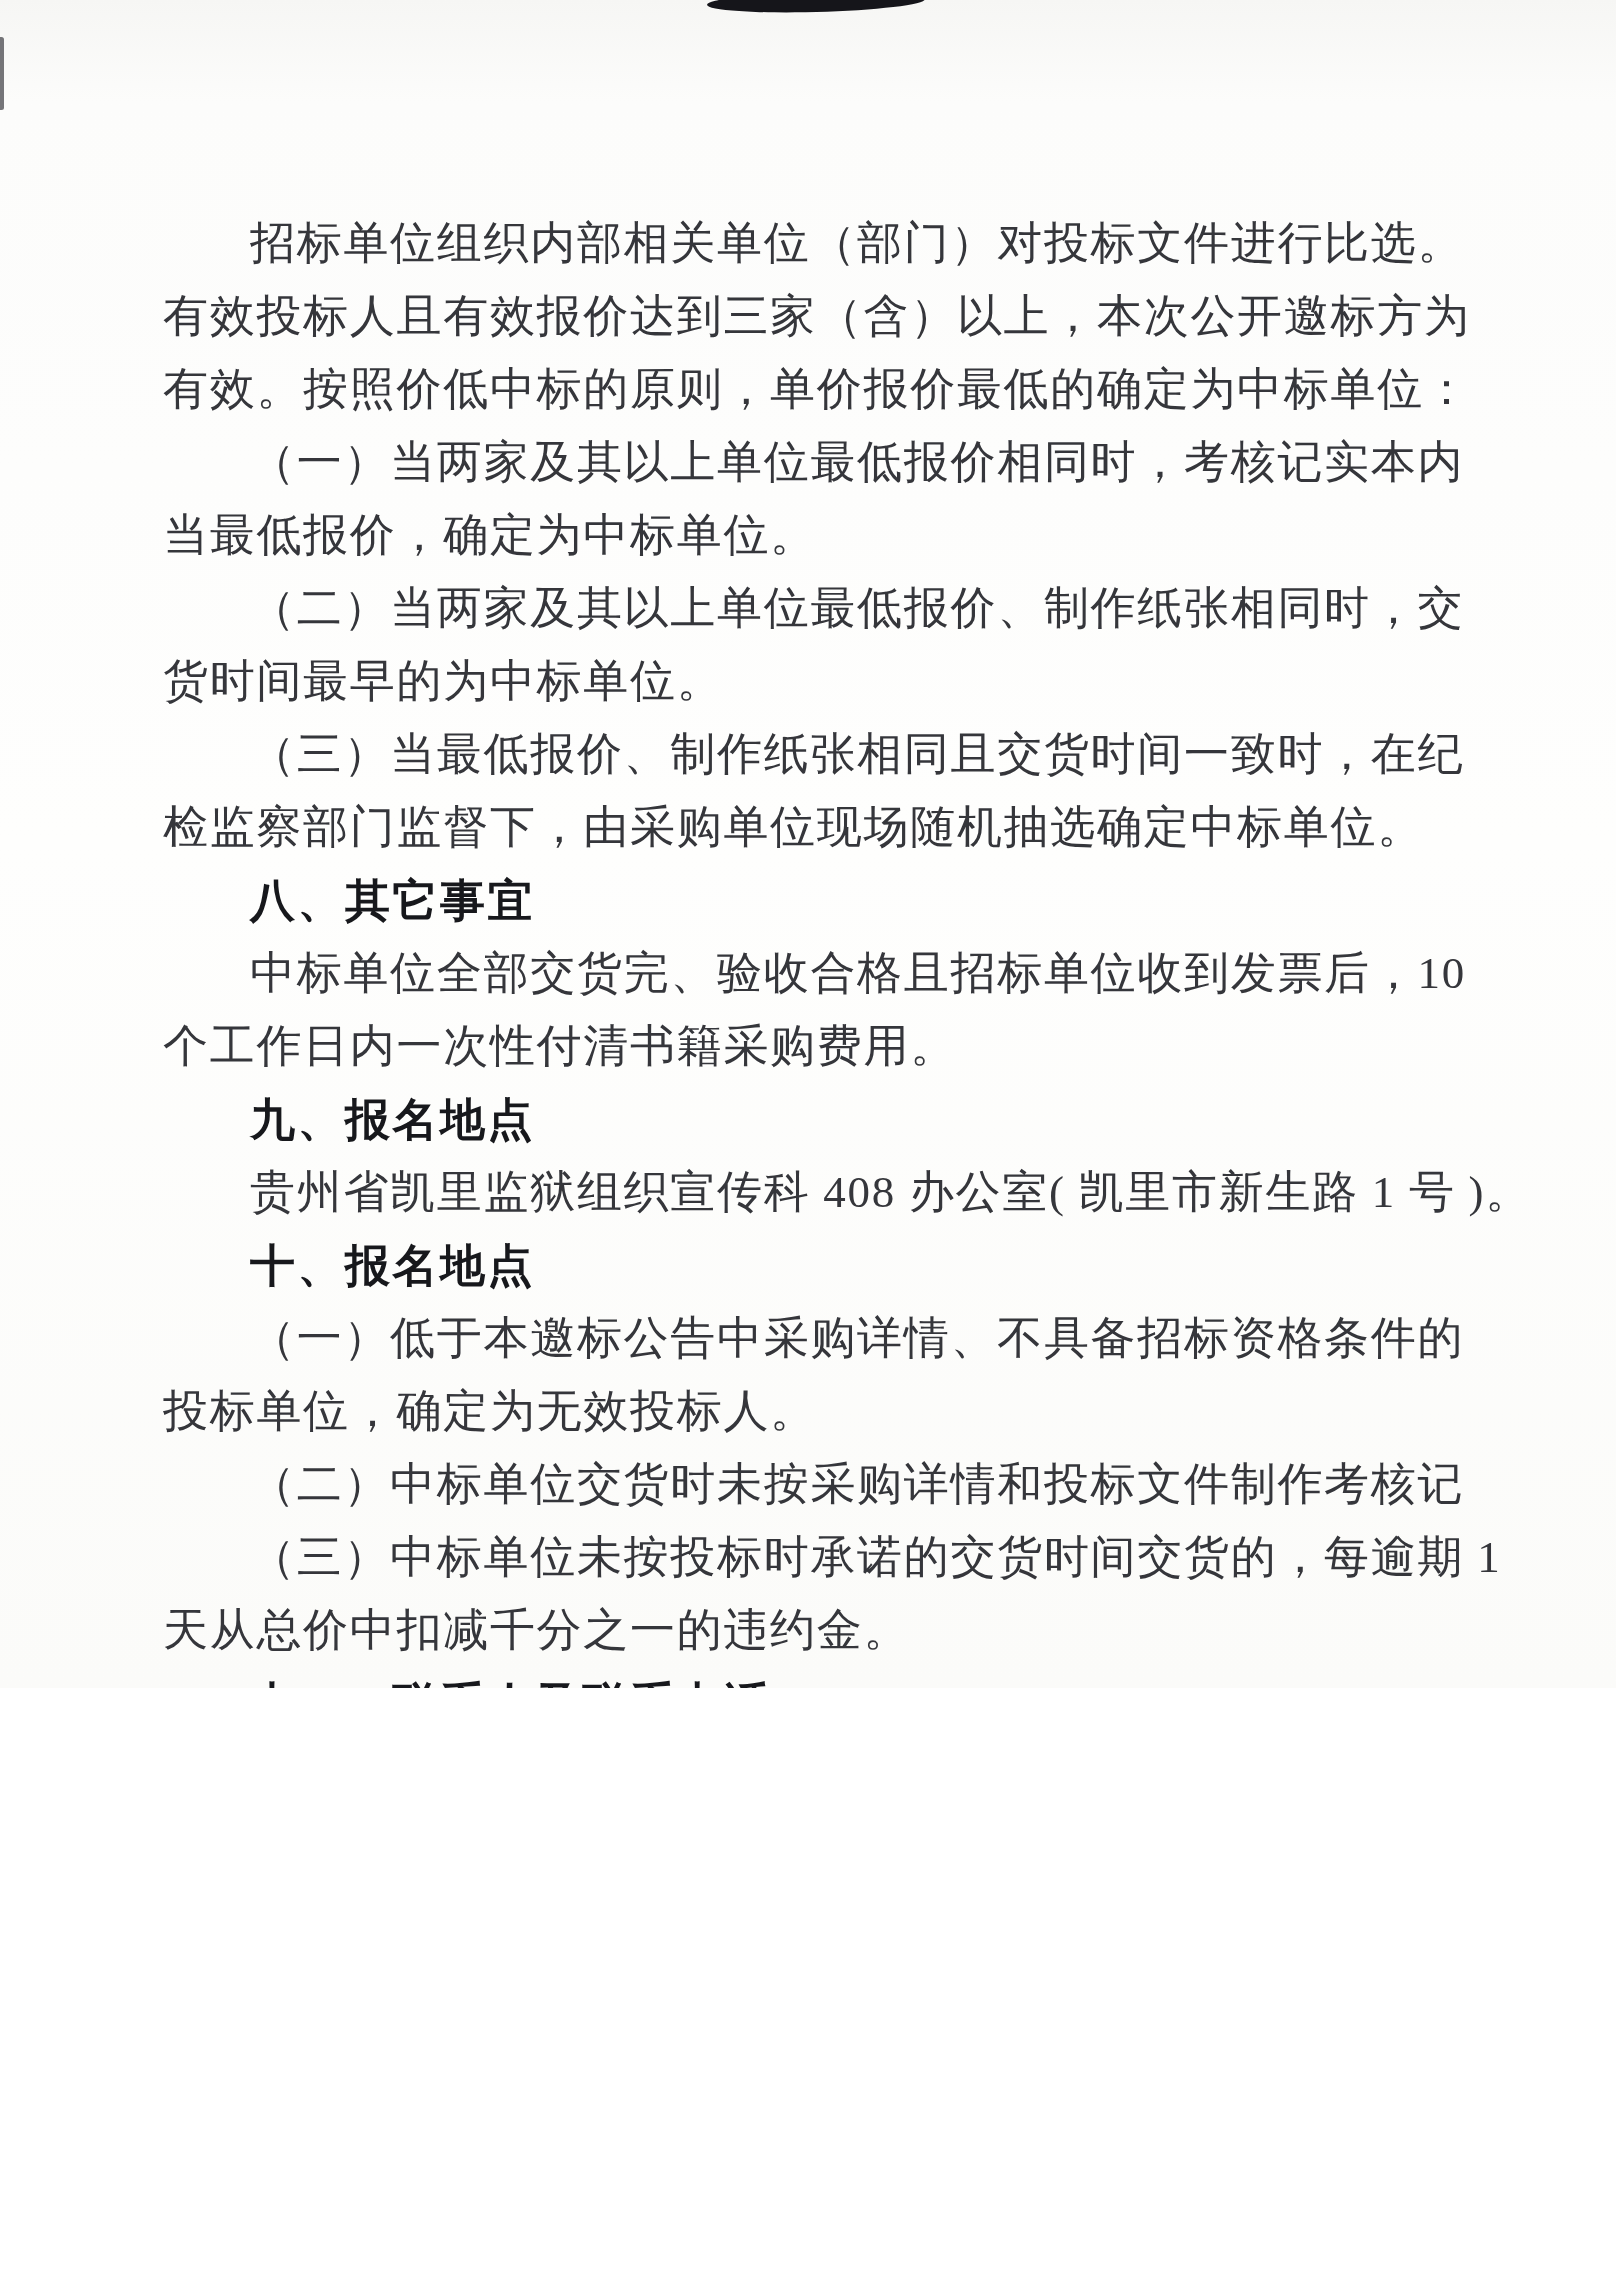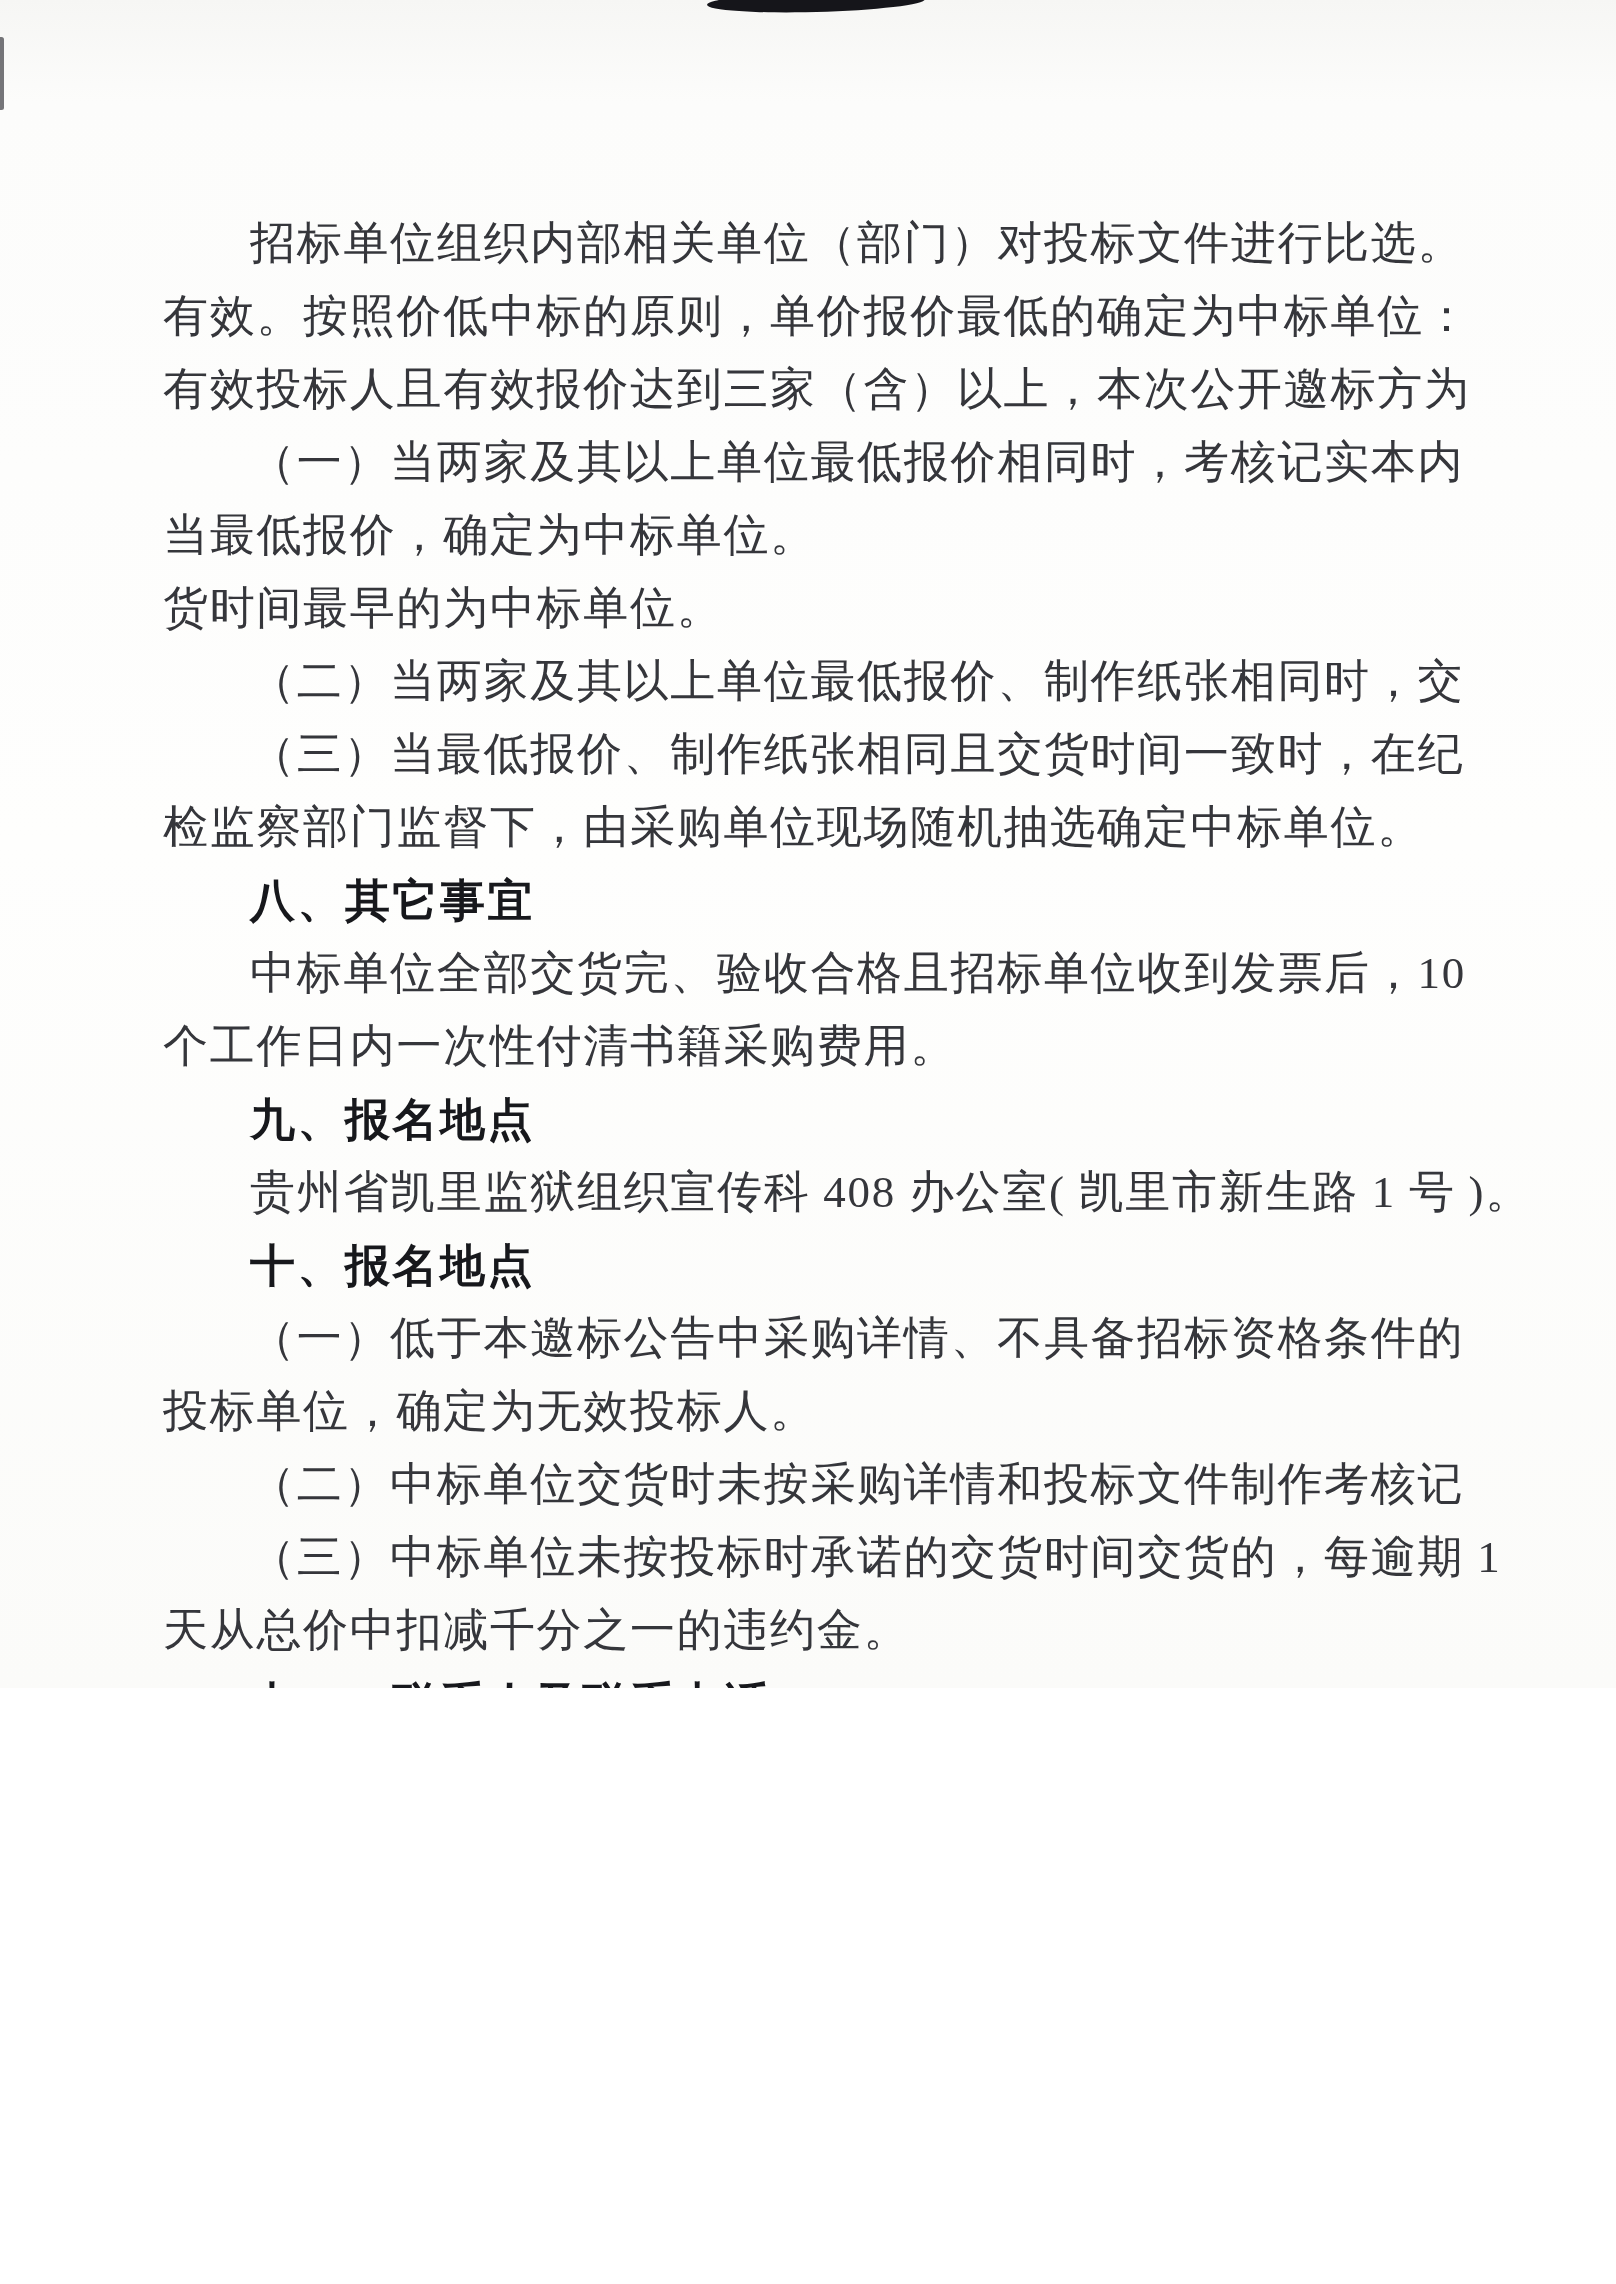--- a/index.html
+++ b/index.html
@@ -45,26 +45,26 @@
 </head>
 <body>
 
 <div class="page">
 
   <div class="artifact-wedge"></div>
   <div class="artifact-edge"></div>
 
   <div class="content">
       <div class="line body indent">招标单位组织内部相关单位（部门）对投标文件进行比选。</div>
+      <div class="line body">有效投标人且有效报价达到三家（含）以上，本次公开邀标方为</div>
       <div class="line body">有效。按照价低中标的原则，单价报价最低的确定为中标单位：</div>
-      <div class="line body">有效投标人且有效报价达到三家（含）以上，本次公开邀标方为</div>
       <div class="line body indent">（一）当两家及其以上单位最低报价相同时，考核记实本内</div>
       <div class="line body">当最低报价，确定为中标单位。</div>
+      <div class="line body indent">（二）当两家及其以上单位最低报价、制作纸张相同时，交</div>
       <div class="line body">货时间最早的为中标单位。</div>
-      <div class="line body indent">（二）当两家及其以上单位最低报价、制作纸张相同时，交</div>
       <div class="line body indent">（三）当最低报价、制作纸张相同且交货时间一致时，在纪</div>
       <div class="line body">检监察部门监督下，由采购单位现场随机抽选确定中标单位。</div>
       <div class="line heading indent">八、其它事宜</div>
       <div class="line body indent">中标单位全部交货完、验收合格且招标单位收到发票后，10</div>
       <div class="line body">个工作日内一次性付清书籍采购费用。</div>
       <div class="line heading indent">九、报名地点</div>
       <div class="line body indent">贵州省凯里监狱组织宣传科 408 办公室( 凯里市新生路 1 号 )。</div>
       <div class="line heading indent">十、报名地点</div>
       <div class="line body indent">（一）低于本邀标公告中采购详情、不具备招标资格条件的</div>
       <div class="line body">投标单位，确定为无效投标人。</div>

